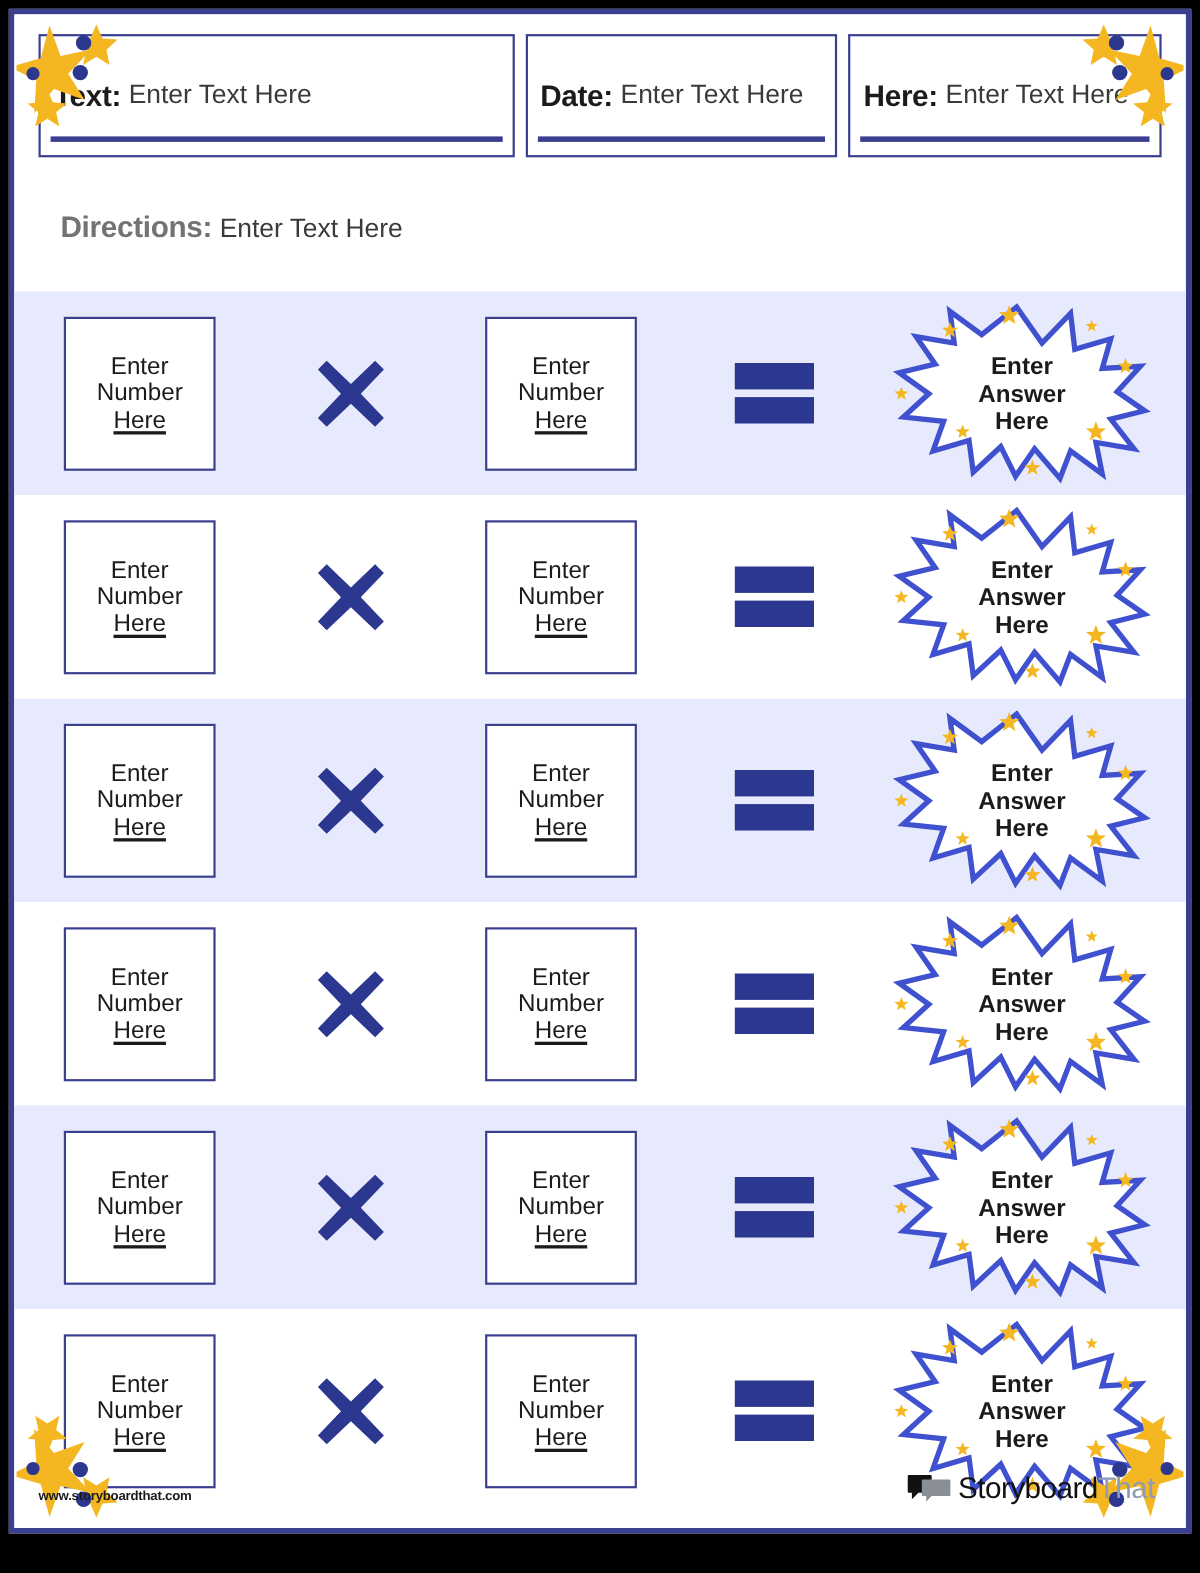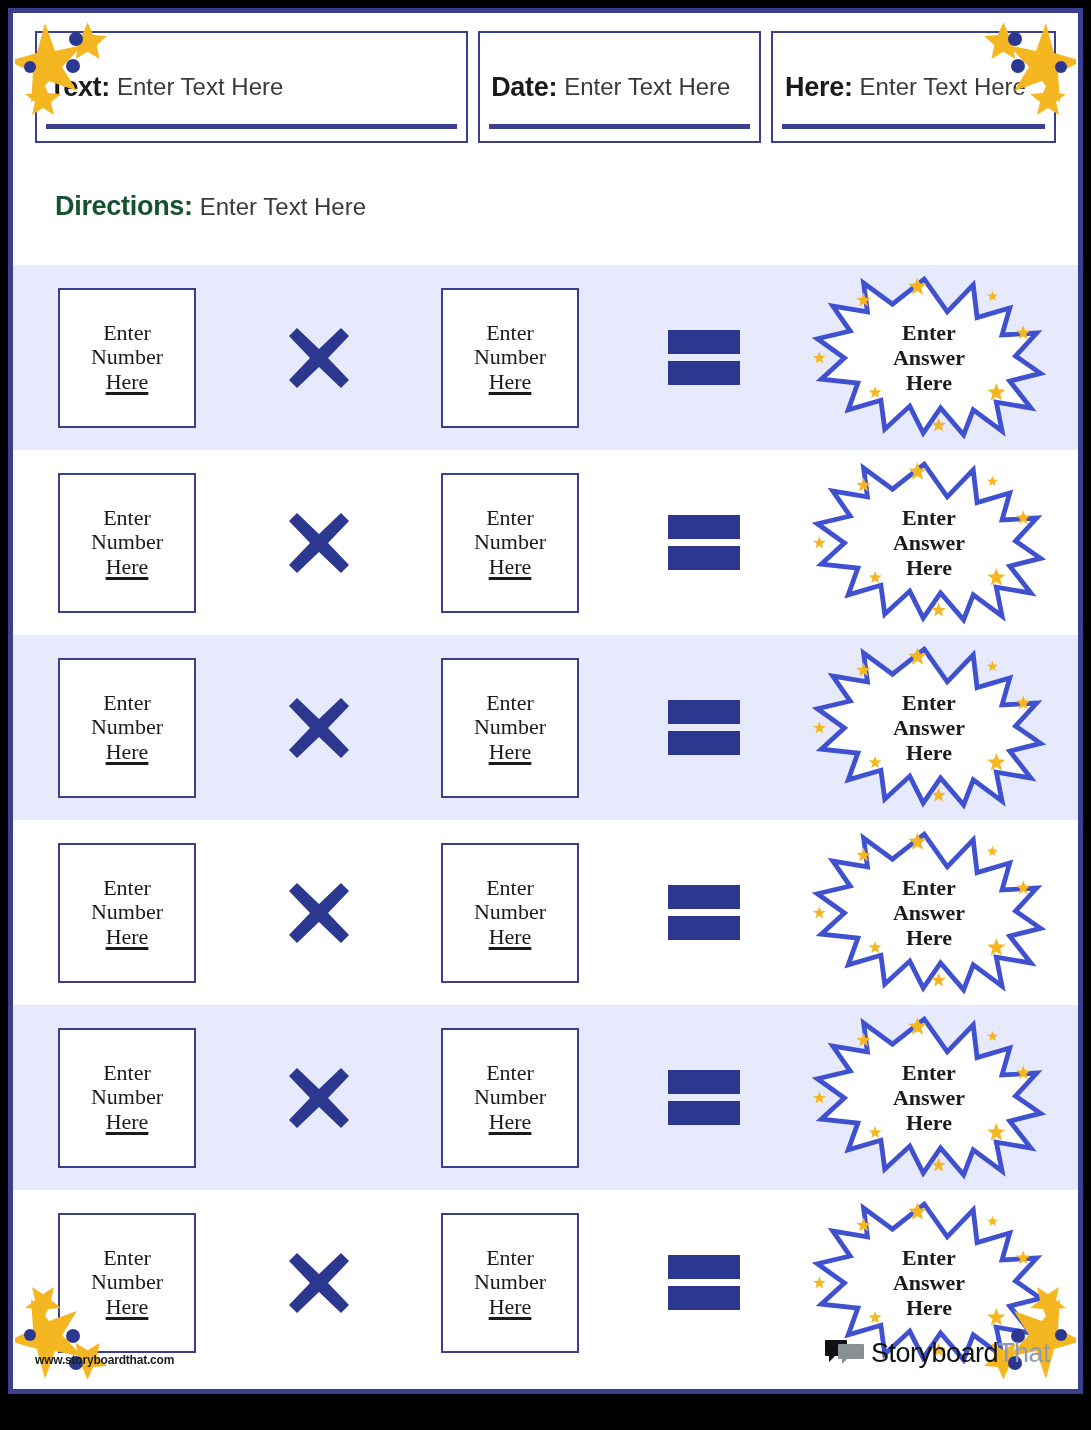--- a/index.html
+++ b/index.html
@@ -88,21 +88,21 @@
   
   .directions {
     position: absolute;
     left: 42px; top: 178px;
     display: flex;
     align-items: baseline;
   }
   .directions-label {
     font-weight: bold;
     font-size: 27px;
-    color: #14532d;
+    color: #737373;
     letter-spacing: -0.3px;
   }
   .directions-value {
     font-size: 24px;
     color: #3a3a3a;
     margin-left: 7px;
   }
 
   
   .rows-area {
@@ -111,21 +111,20 @@
     width: 100%;
   }
 
   .problem-row {
     position: relative;
     width: 100%;
     height: 185px;
     display: flex;
     align-items: center;
     background: #ffffff;
-    font-family: Liberation Serif, serif;
   }
   .problem-row.shaded { background: #e7e9fc; }
 
   .cell { display: flex; align-items: center; justify-content: center; }
   .cell-num1 { width: 228px; }
   .cell-op   { width: 155px; }
   .cell-num2 { width: 228px; }
   .cell-eq   { width: 160px; }
   .cell-ans  { width: 290px; }
 
@@ -204,21 +203,21 @@
     letter-spacing: -0.2px;
     z-index: 6;
     margin-top: 42px;
   }
 
   .footer-logo {
     position: absolute;
     right: 28px;
     bottom: 20px;
     display: flex;
-    align-items: flex-start;
+    align-items: flex-end;
     gap: 6px;
     z-index: 6;
   }
   .logo-bubbles { width: 40px; height: 30px; display:block; }
   .logo-text {
     font-size: 27px;
     letter-spacing: -0.5px;
     white-space: nowrap;
   }
   .logo-text .b { color: #111111; }

